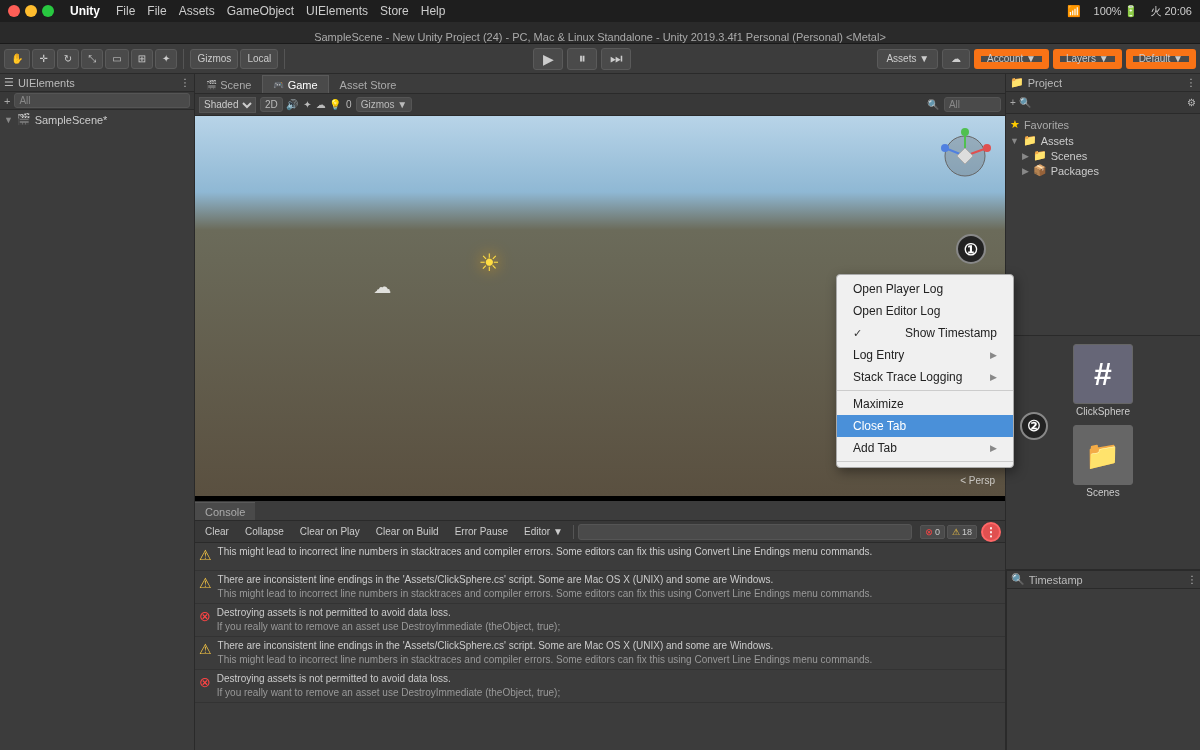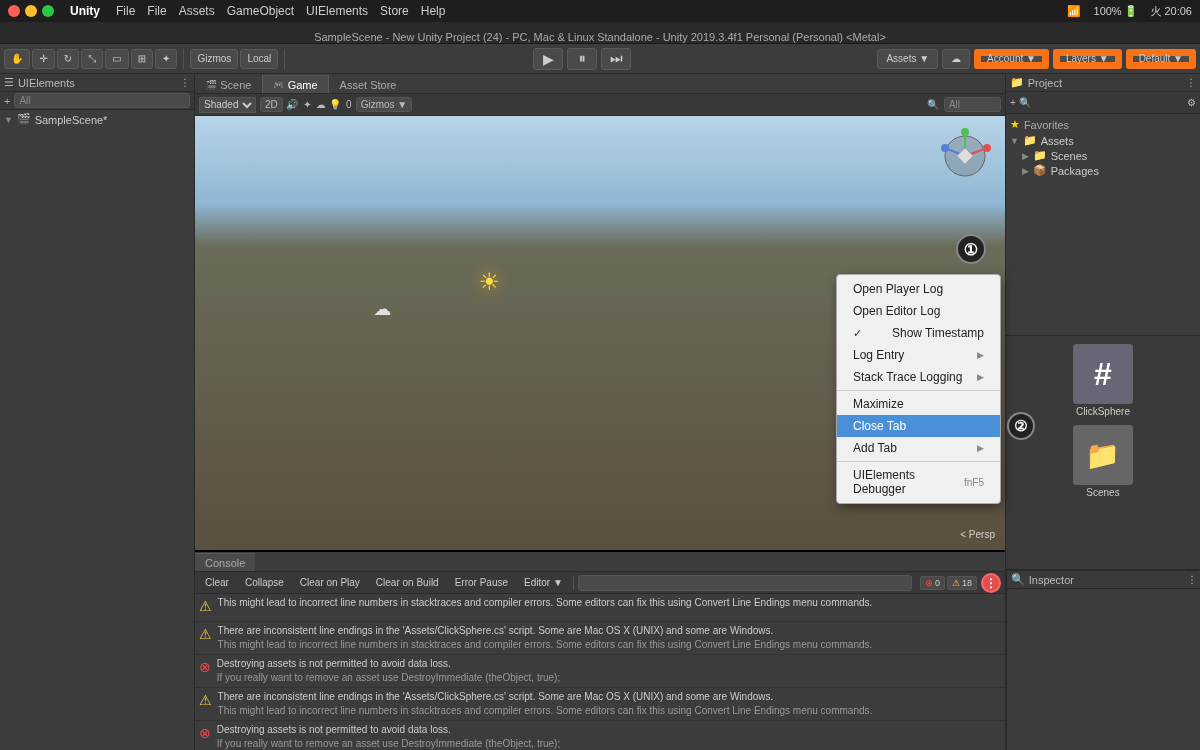--- a/index.html
+++ b/index.html
@@ -51,21 +51,21 @@
     .scene-toolbar-right { margin-left: auto; display: flex; align-items: center; gap: 4px; }
 
     
     .scene-view { flex: 1; background: linear-gradient(to bottom, #b8d4e8 0%, #8fb8d4 20%, #6b6b5a 30%, #5a5040 100%); position: relative; overflow: hidden; }
     .gizmo-widget { position: absolute; top: 10px; right: 10px; width: 60px; height: 60px; }
     .persp-label { position: absolute; bottom: 10px; right: 10px; color: rgba(255,255,255,0.7); font-size: 10px; }
     .sun-icon { position: absolute; top: 35%; left: 35%; font-size: 24px; color: #ffdd44; filter: drop-shadow(0 0 8px #ffaa00); }
     .cloud-icon { position: absolute; top: 42%; left: 22%; font-size: 18px; color: white; opacity: 0.8; }
 
     
-    .console-area { height: 200px; background: #6d28d9; border-top: 2px solid #000000; display: flex; flex-direction: column; }
+    .console-area { height: 254px; background: #6d28d9; border-top: 5px solid #000000; display: flex; flex-direction: column; }
     .console-tabs { height: 20px; display: flex; align-items: flex-end; background: #3c3c3c; border-bottom: 1px solid #2a2a2a; }
     .console-tab { padding: 2px 10px; font-size: 11px; color: #aaa; cursor: pointer; background: #4a4a4a; border-top: 1px solid #5a5a5a; height: 18px; display: flex; align-items: center; }
     .console-toolbar { height: 22px; background: #383838; border-bottom: 1px solid #2a2a2a; display: flex; align-items: center; padding: 0 4px; gap: 4px; }
     .console-btn { background: transparent; border: none; color: #ccc; font-size: 10px; padding: 2px 6px; cursor: pointer; }
     .console-separator { width: 1px; height: 14px; background: #555; }
     .console-search { background: #4a4a4a; border: 1px solid #555; color: #ccc; font-size: 10px; height: 16px; padding: 0 4px; flex: 1; border-radius: 3px; }
     .console-counts { display: flex; align-items: center; gap: 2px; margin-left: 4px; }
     .count-badge { background: #4a4a4a; border: 1px solid #555; color: #ccc; font-size: 9px; padding: 1px 4px; border-radius: 2px; display: flex; align-items: center; gap: 2px; }
     .dots-btn-highlight { background: #e05050; border: 2px solid #ff6666; border-radius: 50%; width: 20px; height: 20px; display: flex; align-items: center; justify-content: center; cursor: pointer; color: white; font-size: 12px; font-weight: bold; }
 
@@ -90,21 +90,21 @@
 
     
     .inspector-panel { width: 195px; display: flex; flex-direction: column; border-left: 1px solid #2a2a2a; background: #3c3c3c; }
     .asset-item { display: flex; flex-direction: column; align-items: center; gap: 2px; width: 70px; }
     .asset-thumb { width: 60px; height: 60px; background: #555; border: 1px solid #666; border-radius: 3px; display: flex; align-items: center; justify-content: center; font-size: 24px; }
     .asset-thumb.hash { background: #667; color: #fff; font-size: 28px; font-weight: bold; }
     .asset-thumb.folder { background: #666; }
     .asset-label { font-size: 10px; color: #ccc; text-align: center; }
 
     
-    .context-menu { position: absolute; background: #f0f0f0; border: 1px solid #aaa; border-radius: 4px; box-shadow: 2px 4px 12px rgba(0,0,0,0.4); z-index: 1000; width: 165px; padding: 3px 0; color: #222; font-size: 12px; }
+    .context-menu { position: absolute; background: #f0f0f0; border: 1px solid #aaa; border-radius: 4px; box-shadow: 2px 4px 12px rgba(0,0,0,0.4); z-index: 1000; width: 178px; padding: 3px 0; color: #222; font-size: 12px; }
     .ctx-item { padding: 4px 16px; cursor: pointer; display: flex; align-items: center; justify-content: space-between; }
     .ctx-item.active-highlight { background: #4a90d9; color: white; }
     .ctx-separator { height: 1px; background: #ccc; margin: 2px 0; }
     .ctx-item-arrow::after { content: '▶'; font-size: 9px; color: #888; }
     .ctx-item-shortcut { font-size: 10px; color: #888; }
 
     
     .title-bar { height: 22px; background: #2a2a2a; display: flex; align-items: center; justify-content: center; font-size: 11px; color: #aaa; border-bottom: 1px solid #1a1a1a; }
   </style>
 </head>
@@ -354,21 +354,21 @@
         <div class="asset-item">
           <div class="asset-thumb folder" style="display:flex; align-items:center; justify-content:center; font-size:28px;">📁</div>
           <span class="asset-label">Scenes</span>
         </div>
       </div>
     </div>
 
     <div class="inspector-panel" style="height:180px; border-top:1px solid #2a2a2a;">
       <div class="panel-header">
         <span>🔍</span>
-        <span>Inspector</span>
+        <span>Timestamp</span>
         <span style="margin-left:auto; font-size:10px;">⋮</span>
       </div>
       <div style="flex:1; padding:4px;">
         
       </div>
     </div>
 
     <div style="position:absolute; top:200px; left:-170px; z-index:1000;">
 
       <div style="position:absolute; top:-40px; left:120px; width:30px; height:30px; border-radius:50%; background:#222; color:white; display:flex; align-items:center; justify-content:center; font-size:16px; font-weight:bold; border:2px solid #888; z-index:1001;">①</div>
@@ -396,21 +396,17 @@
         </div>
         <div class="ctx-item active-highlight" style="position:relative;">
           <span>Close Tab</span>
 
           <div style="position:absolute; right:-35px; top:50%; transform:translateY(-50%); width:28px; height:28px; border-radius:50%; background:#222; color:white; display:flex; align-items:center; justify-content:center; font-size:15px; font-weight:bold; border:2px solid #888; z-index:1002;">②</div>
         </div>
         <div class="ctx-item ctx-item-arrow">
           <span>Add Tab</span>
         </div>
         <div class="ctx-separator"></div>
-        <div class="ctx-item">
-          <span>UIElements Debugger</span>
-          <span class="ctx-item-shortcut">fnF5</span>
-        </div>
       </div>
     </div>
 
   </div>
 </div>
 
 </body></html>

